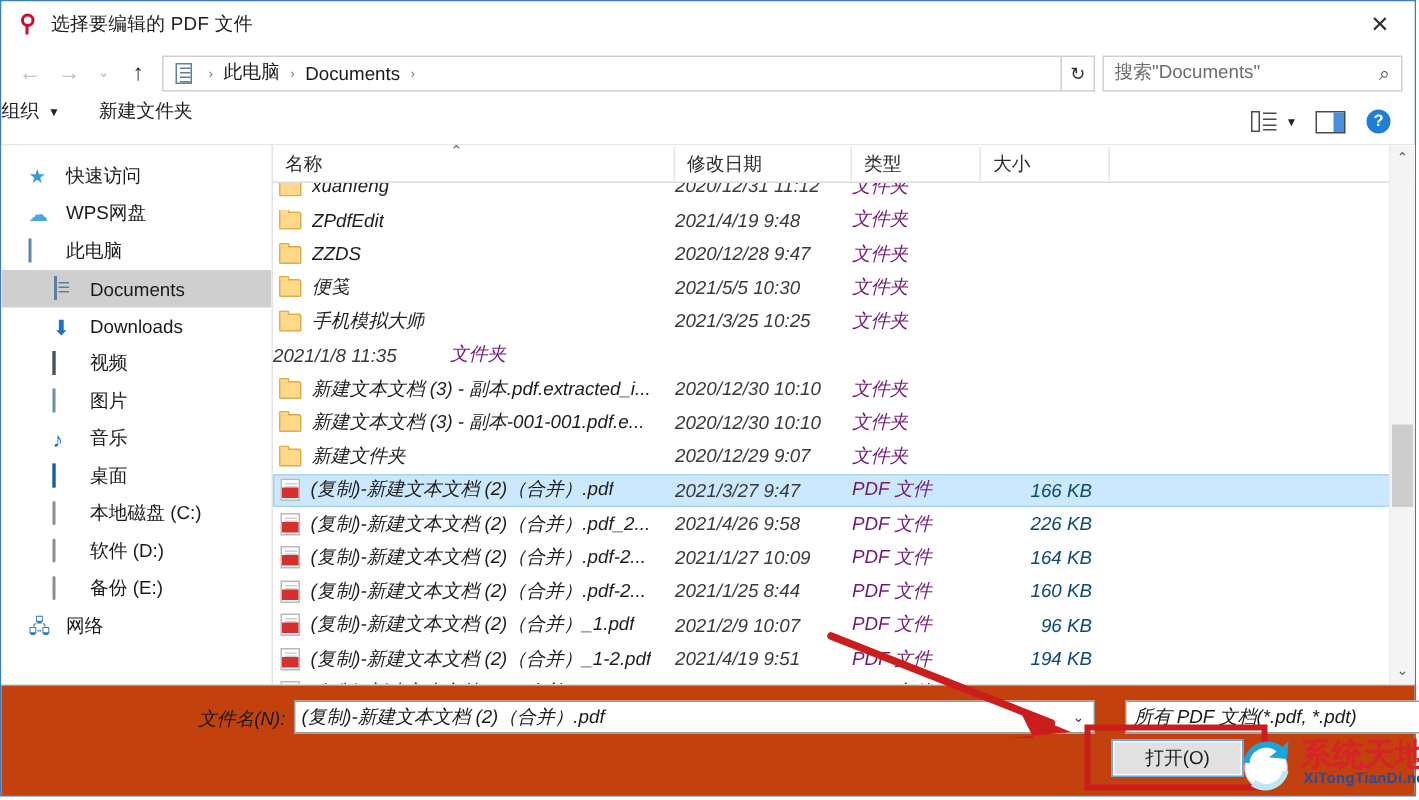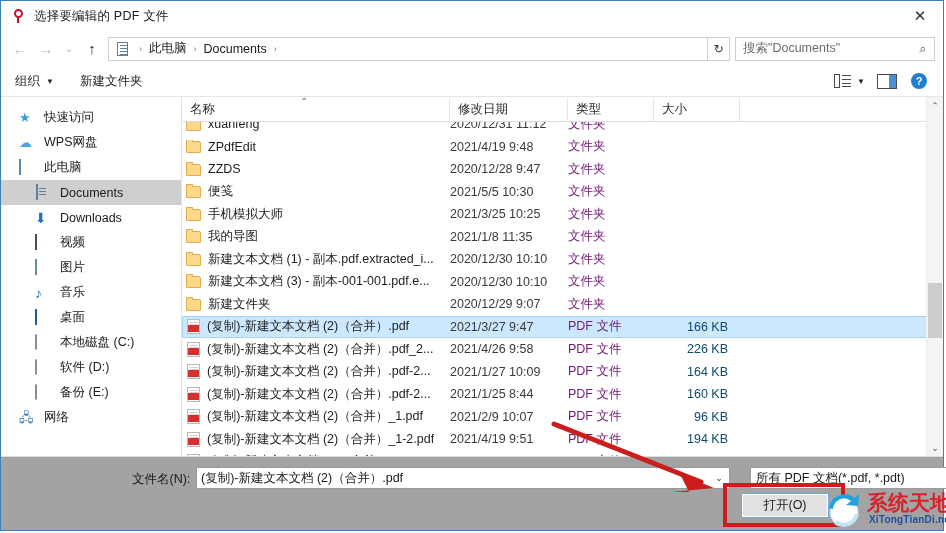--- a/index.html
+++ b/index.html
@@ -174,23 +174,22 @@
     text-align: center;
     color: #555;
     font-size: 13px;
   }
 
   
   .cmdbar {
     height: 31px;
     min-height: 31px;
     display: flex;
-    align-items: center;
-    background: #ffffff;
-    padding-left: 14px;
+    align-items: flex-start;
+    background: #ffffff;
     box-sizing: border-box;
     border-bottom: 1px solid #e6e6e6;
     position: relative;
   }
   .cmd {
     font-size: 12.5px;
     color: #1d1d1d;
     margin-right: 26px;
     display: flex;
     align-items: center;
@@ -386,20 +385,21 @@
     position: absolute;
     left: 118px; top: -1px;
     color: #6b6b6b;
     font-size: 10px;
   }
 
   .rows-clip {
     flex: 1;
     overflow: hidden;
     position: relative;
+    font-style: italic;
   }
   .rows {
     position: absolute;
     left: 0; right: 0;
     top: -9px;
   }
   .row {
     height: 22.5px;
     display: flex;
     align-items: center;
@@ -493,23 +493,24 @@
     left: 1px; right: 1px;
     top: 186px;
     height: 55px;
     background: #cdcdcd;
   }
 
   
   .footer {
     height: 73px;
     min-height: 73px;
-    background: #a3a3a3;
+    background: #c2410c;
     border-top: 1px solid #dcdcdc;
     position: relative;
+    font-style: italic;
   }
   .fn-label {
     position: absolute;
     left: 131px; top: 14px;
     font-size: 12.5px;
     color: #1a1a1a;
   }
   .fn-input {
     position: absolute;
     left: 195px; top: 10px;
@@ -793,32 +794,28 @@
             <div class="row">
               <div class="cell-name">
                 <span class="ficon folder"></span>
                 <span class="fname">手机模拟大师</span>
               </div>
               <div class="cell-date">2021/3/25 10:25</div>
               <div class="cell-type">文件夹</div>
               <div class="cell-size"></div>
             </div>
             <div class="row">
-              <div class="cell-name">
-                <span class="ficon folder"></span>
-                <span class="fname">我的导图</span>
-              </div>
               <div class="cell-date">2021/1/8 11:35</div>
               <div class="cell-type">文件夹</div>
               <div class="cell-size"></div>
             </div>
             <div class="row">
               <div class="cell-name">
                 <span class="ficon folder"></span>
-                <span class="fname">新建文本文档 (1) - 副本.pdf.extracted_i...</span>
+                <span class="fname">新建文本文档 (3) - 副本.pdf.extracted_i...</span>
               </div>
               <div class="cell-date">2020/12/30 10:10</div>
               <div class="cell-type">文件夹</div>
               <div class="cell-size"></div>
             </div>
             <div class="row">
               <div class="cell-name">
                 <span class="ficon folder"></span>
                 <span class="fname">新建文本文档 (3) - 副本-001-001.pdf.e...</span>
               </div>

